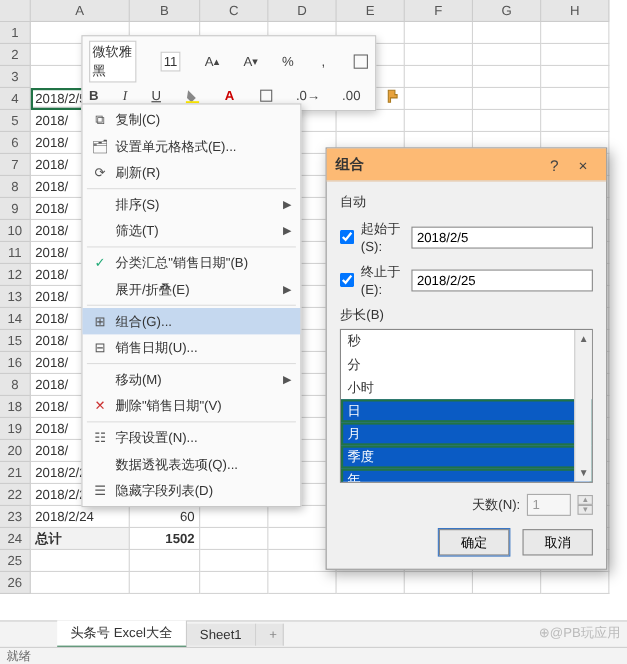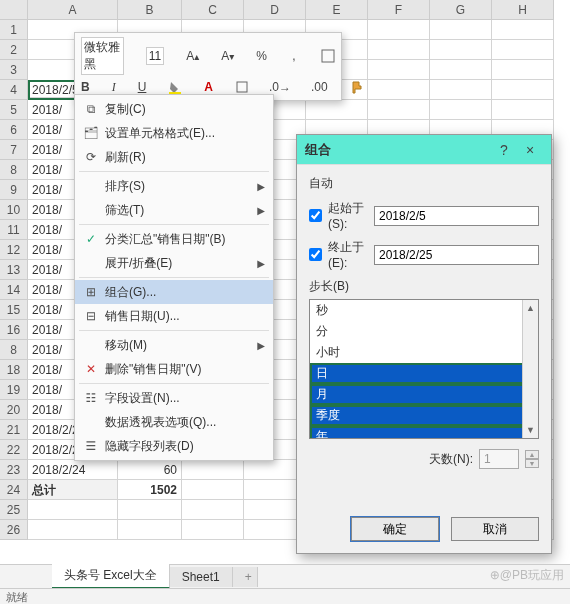--- a/index.html
+++ b/index.html
@@ -35,38 +35,38 @@
 
 .ctxmenu { position: absolute; top: 94px; left: 74px; width: 200px; background: #fafafa; border: 1px solid #c8c8c8; box-shadow: 2px 3px 8px rgba(0,0,0,.3); padding: 2px 0; }
 .ctxitem { display: flex; align-items: center; height: 24px; padding: 0 8px 0 6px; font-size: 12px; cursor: pointer; position: relative; }
 .ctxitem:hover, .ctxitem.hi { background: #c5d8ef; }
 .ctxicon { width: 20px; display: inline-flex; justify-content: center; color: #555; }
 .ctxlabel { flex: 1; padding-left: 4px; }
 .ctxarrow { color: #555; font-size: 10px; }
 .ctxsep { height: 1px; background: #ddd; margin: 2px 4px; }
 
 .dlg { position: absolute; top: 134px; left: 296px; width: 256px; background: #f0f0f0; border: 1px solid #999; box-shadow: 3px 4px 12px rgba(0,0,0,.35); }
-.dlgtitle { display: flex; align-items: center; height: 30px; padding: 0 8px; background: #5eead4; border-bottom: 1px solid #ddd; }
+.dlgtitle { display: flex; align-items: center; height: 30px; padding: 0 8px; background: #fdba74; border-bottom: 1px solid #ddd; }
 .dlgtitle span.t { flex: 1; font-size: 13px; font-weight: 600; }
 .dlgtitle .q, .dlgtitle .x { width: 26px; text-align: center; font-size: 14px; cursor: pointer; color: #444; }
 .dlgbody { padding: 10px 12px 12px; font-size: 12px; }
 .dlgsec-title { margin-bottom: 8px; }
 .dlgrow { display: flex; align-items: center; margin-bottom: 8px; gap: 6px; }
 .dlgrow input[type=text] { flex: 1; border: 1px solid #888; padding: 2px 4px; font-size: 12px; background: #fff; }
 .dlglist { border: 1px solid #888; background: #fff; height: 140px; overflow: hidden; position: relative; }
 .dlglist .opt { padding: 2px 6px; font-size: 12px; cursor: pointer; }
 .dlglist .opt.sel { background: #0a5bc4; color: #fff; }
 .dlglist .scroll { position: absolute; right: 0; top: 0; bottom: 0; width: 16px; background: #f0f0f0; border-left: 1px solid #ccc; }
 .dlglist .scroll .arr { height: 16px; display: flex; align-items: center; justify-content: center; font-size: 9px; color: #666; }
 .spinrow { display: flex; justify-content: flex-end; align-items: center; gap: 6px; margin: 10px 0 12px; }
 .spinrow input { width: 40px; border: 1px solid #aaa; background: #f6f6f6; color: #999; text-align: left; padding: 2px 4px; font-size: 12px; }
 .spinbtns { display: flex; flex-direction: column; }
 .spinbtns div { width: 14px; height: 9px; border: 1px solid #aaa; background: #eaeaea; font-size: 7px; text-align: center; line-height: 7px; color: #999; }
 .dlgbtns { display: flex; justify-content: flex-end; gap: 12px; }
-.dlgbtn { width: 88px; height: 24px; border: 1px solid #888; background: #e9e9e9; font-size: 12px; cursor: pointer; margin-top: 36px; }
+.dlgbtn { width: 64px; height: 24px; border: 1px solid #888; background: #e9e9e9; font-size: 12px; cursor: pointer; }
 .dlgbtn.primary { outline: 1px solid #3a76c4; }
 
 .watermark { position: absolute; right: 6px; bottom: 20px; font-size: 12px; color: #bbb; }
 .chk { width: 13px; height: 13px; }
 </style>
 </head>
 <body>
 
 <div class="colhdr">
   <div class="corner"></div>

